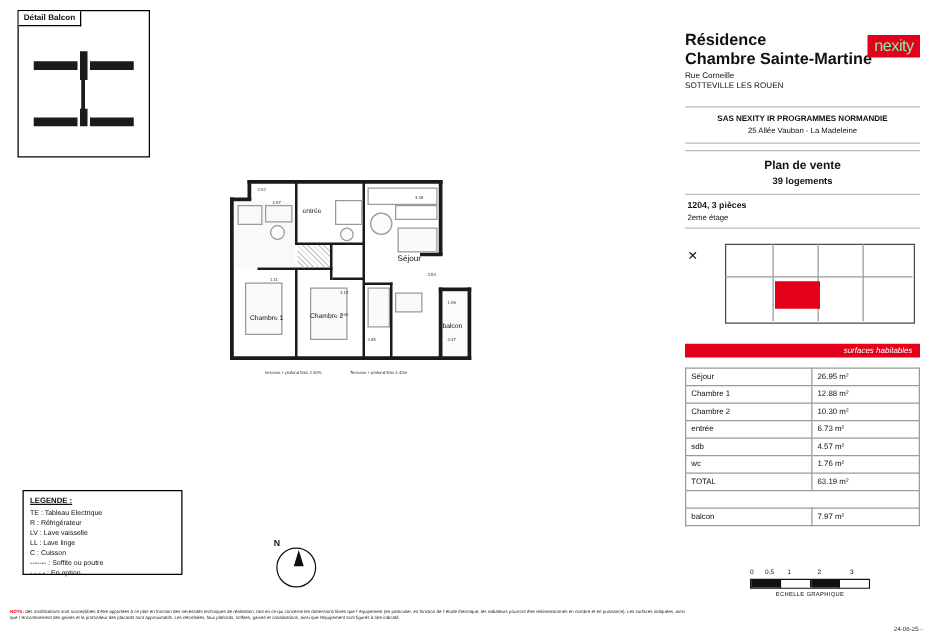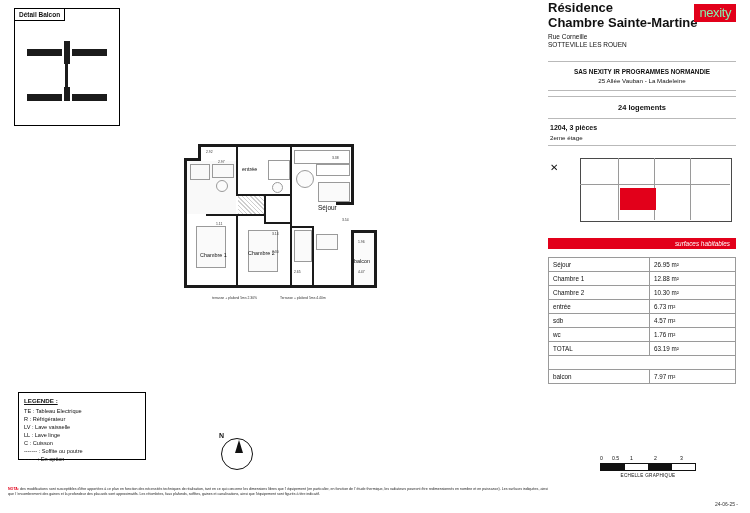--- a/index.html
+++ b/index.html
@@ -41,21 +41,21 @@
 
   
   #legend{
     left:18px;top:392px;width:128px;height:68px;
     border:1px solid #000;background:#fff;font-size:5.6px;line-height:8px;padding:4px 5px;
     box-sizing:border-box;
   }
   #legend .lg-title{font-weight:bold;font-size:6.2px;margin-bottom:2px;text-decoration:underline;}
 
   
-  #right-col{left:548px;top:0;width:188px;}
+  #right-col{left:548px;top:24px;width:188px;}
   .res-title{font-size:13px;font-weight:bold;color:#111;line-height:15px;}
   .res-sub{font-size:6.5px;color:#111;line-height:8px;}
   #nexity-logo{
     position:absolute;right:0;top:4px;background:#e2001a;color:#86efac;
     font-size:13px;font-weight:normal;letter-spacing:-0.4px;padding:1px 5px 2px 5px;
   }
   .hrule{height:1px;background:#b9b9b9;margin:5px 0;}
   .sas{font-size:6.4px;font-weight:bold;text-align:center;line-height:9px;}
   .sas2{font-size:6.2px;text-align:center;line-height:9px;}
 
@@ -207,21 +207,22 @@
     <div class="res-sub">SOTTEVILLE LES ROUEN</div>
     <div id="nexity-logo">nexity</div>
   </div>
 
   <div class="hrule"></div>
   <div class="sas">SAS NEXITY IR PROGRAMMES NORMANDIE</div>
   <div class="sas2">25 Allée Vauban - La Madeleine</div>
   <div class="hrule"></div>
 
   <div id="plan-box">
-    <div class="p2">24 logements</div>
+    <div class="p1">Plan de vente</div>
+    <div class="p2">39 logements</div>
   </div>
 
   <div id="lot-box">
     <div class="l1">1204, 3 pièces</div>
     <div class="l2">2eme étage</div>
   </div>
 
   <div id="keyplan">
     <div class="north">✕</div>
     <div class="kp-outline" style="left:32px;top:8px;width:150px;height:62px;"></div>

